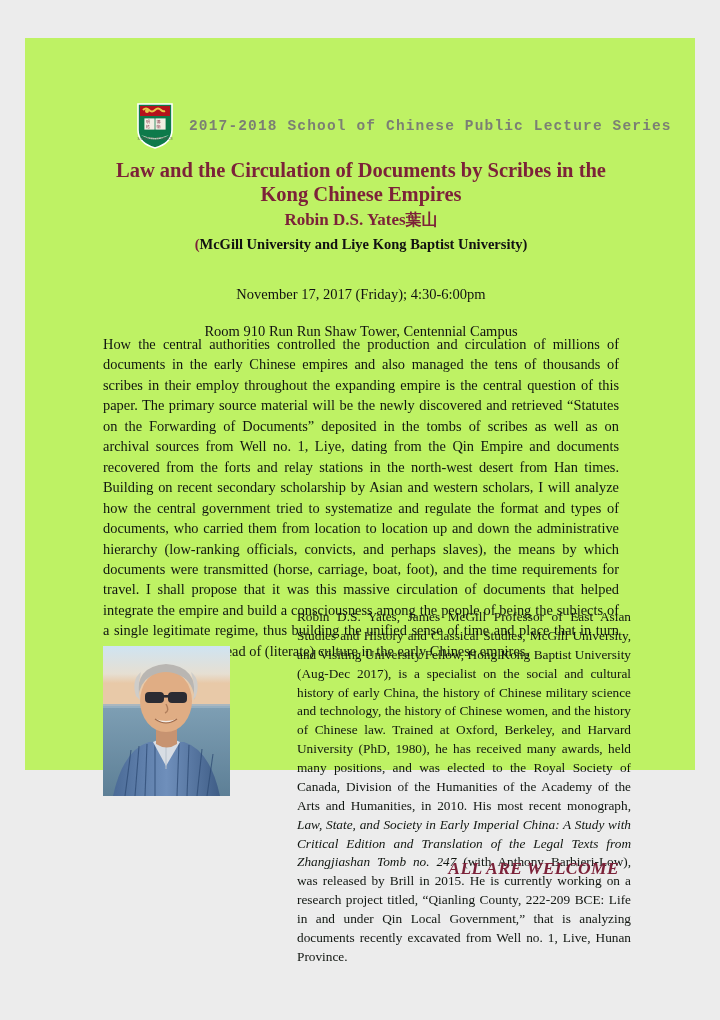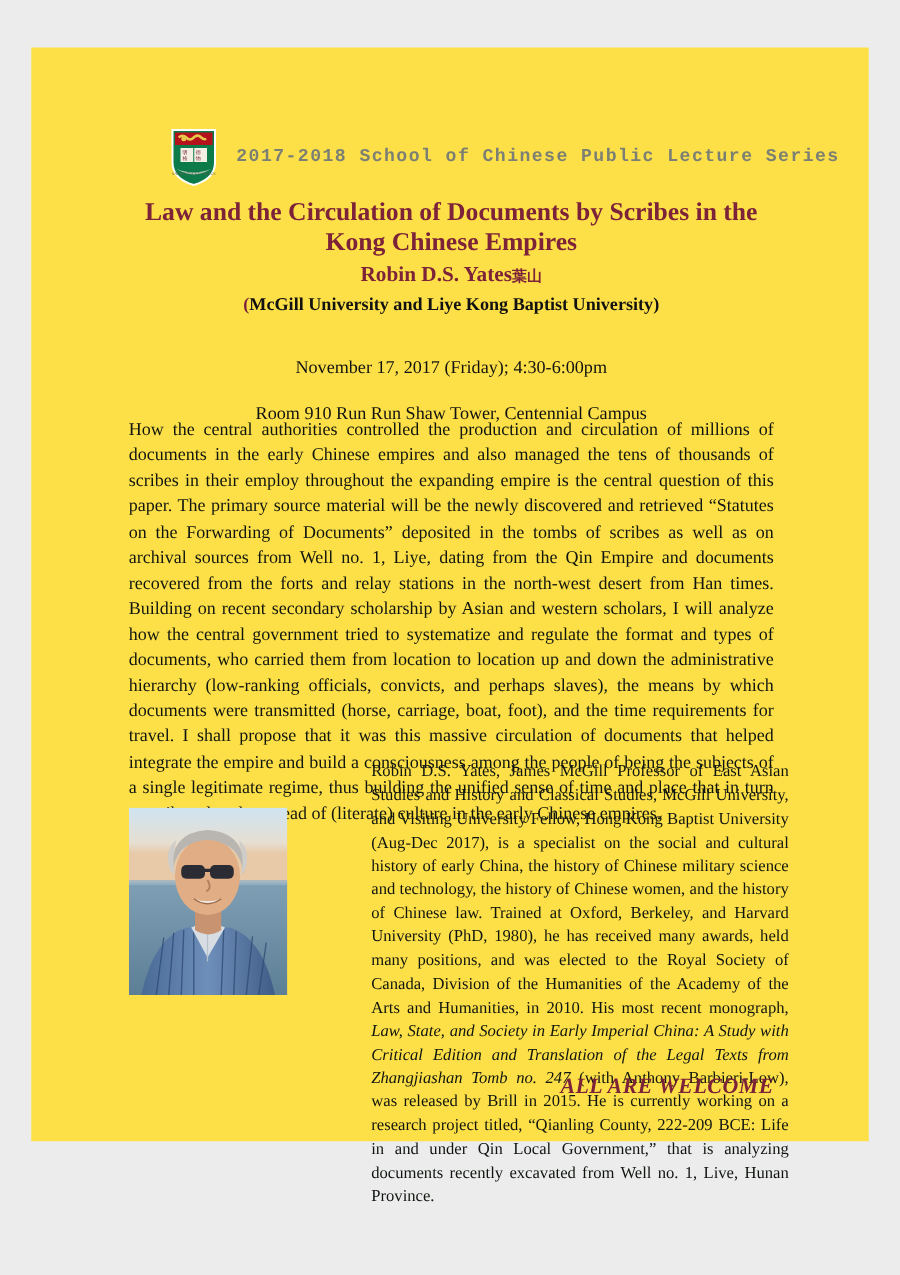--- a/index.html
+++ b/index.html
@@ -11,22 +11,22 @@
     width: 720px;
     height: 1020px;
     font-family: "Liberation Serif", serif;
     overflow: hidden;
   }
   #poster-page {
     position: absolute;
     left: 25px;
     top: 38px;
     width: 670px;
-    height: 875px;
-    background: #fde047;
+    height: 732px;
+    background: #bef264;
   }
 
   
   .header-row {
     position: absolute;
     left: 110px;
     top: 62px;
     width: 500px;
     height: 52px;
     display: flex;
@@ -64,21 +64,21 @@
     left: 78px;
     top: 172px;
     width: 516px;
     text-align: center;
     font-size: 17px;
     font-weight: bold;
     color: #7c2239;
   }
   .speaker-name .cn {
     font-family: "DejaVu Sans", sans-serif;
-    font-size: 12px;
+    font-size: 16px;
     font-weight: bold;
     text-align: right;
   }
   .affiliation {
     position: absolute;
     left: 78px;
     top: 198px;
     width: 516px;
     text-align: center;
     font-size: 14.5px;

